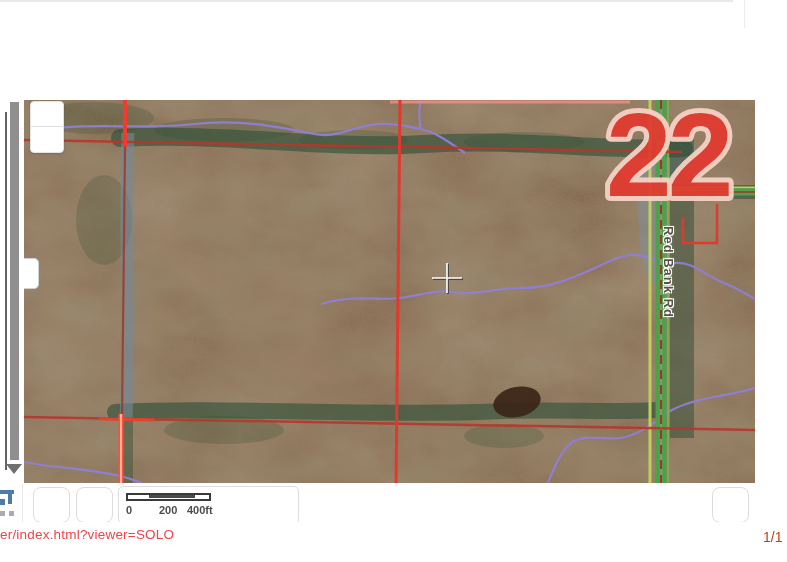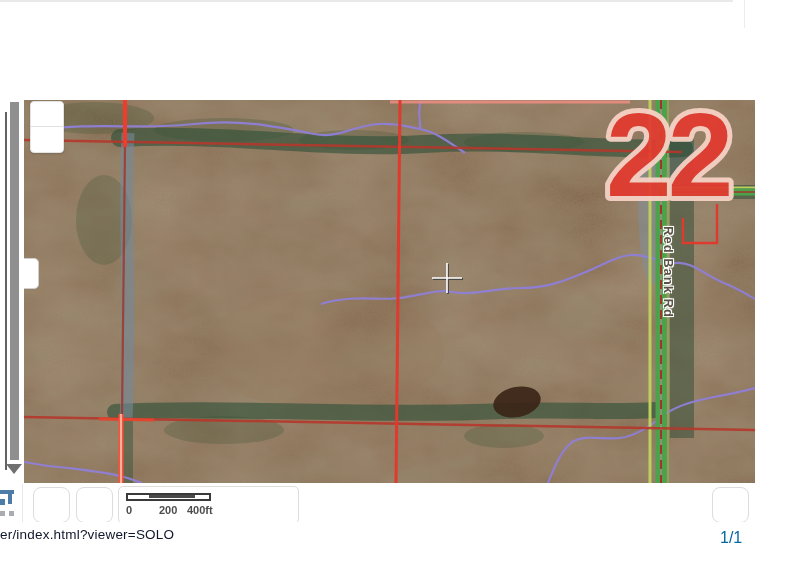--- a/index.html
+++ b/index.html
@@ -37,22 +37,22 @@
   .sitemap{position:absolute;left:0px;top:4px;}
   .scale-panel{position:absolute;left:118px;top:3px;width:179px;height:36px;background:#fff;
       border:1px solid #ddd;border-radius:5px;}
   .sbar{position:absolute;left:7px;top:6px;width:85px;height:8px;border:2px solid #3a3a3a;background:#fff;box-sizing:border-box;}
   .sbar-fill{position:absolute;left:21px;top:0;width:46px;height:3px;background:#4a4a4a;}
   .stick{position:absolute;top:17px;font-size:11px;font-weight:bold;color:#4d4d4d;}
   .stick.t0{left:7px;} .stick.t200{left:40px;} .stick.t400{left:68px;}
 
   
   .statusbar{position:absolute;left:0;top:522px;width:787px;height:26px;background:#fff;}
-  .status-url{position:absolute;left:0px;top:5px;font-size:13.5px;color:#0f172a;letter-spacing:.2px;}
-  .status-pages{position:absolute;left:720px;top:7px;font-size:16px;color:#0369a1;}
+  .status-url{position:absolute;left:0px;top:5px;font-size:13.5px;color:#ef4444;letter-spacing:.2px;}
+  .status-pages{position:absolute;left:763px;top:7px;font-size:14px;color:#c2410c;}
 </style>
 </head>
 <body>
 
 <div class="screen">
 
   <div class="topline"></div>
   <div class="topline-r"></div>
 
   <div class="sidebar">

